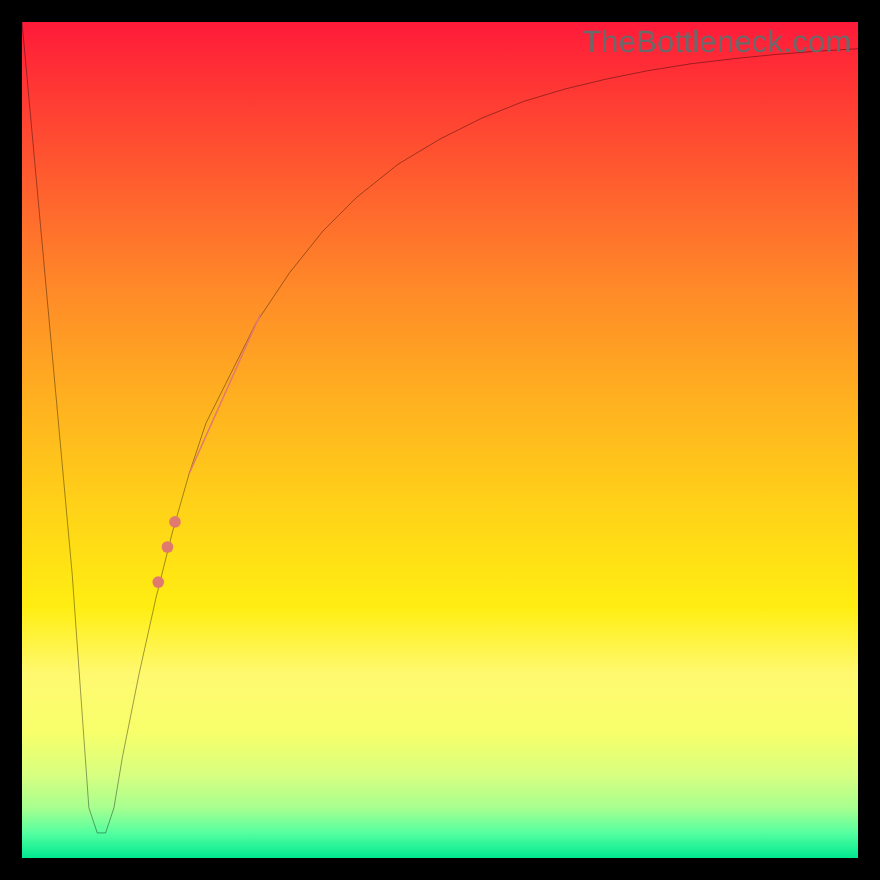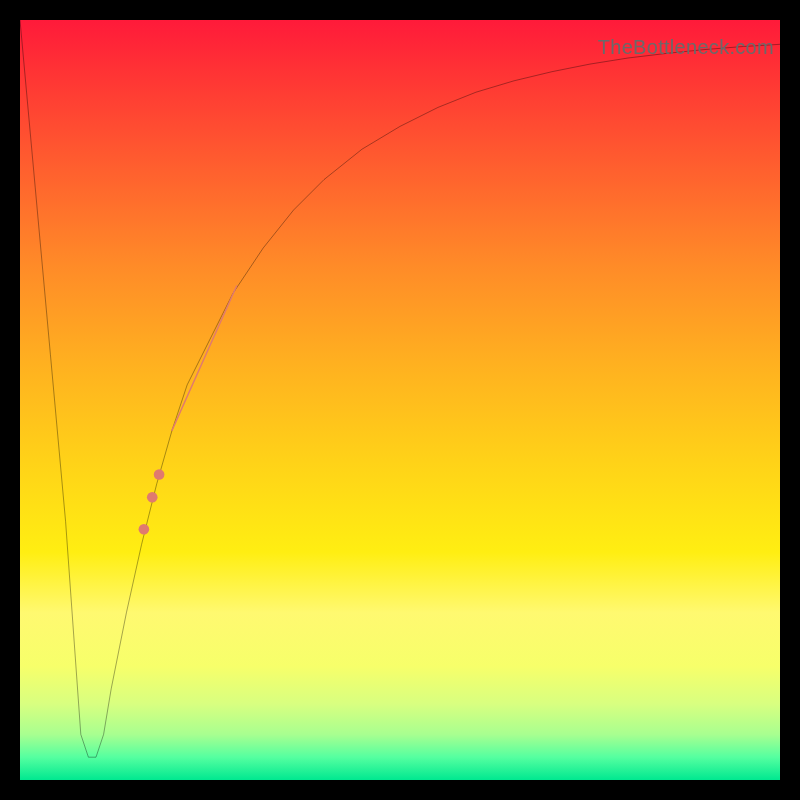--- a/index.html
+++ b/index.html
@@ -42,24 +42,24 @@
   svg.curve {
     position: absolute;
     left: 0;
     top: 0;
     width: 760px;
     height: 760px;
     overflow: visible;
   }
   .watermark {
     position: absolute;
-    top: 16px;
+    top: 2px;
     right: 6px;
     color: #6a6a6a;
-    font-size: 20px;
+    font-size: 28px;
     font-weight: 500;
     letter-spacing: 0.3px;
     user-select: none;
   }
 </style>
 </head>
 <body>
 
 <div class="frame">
   <div class="plot">

